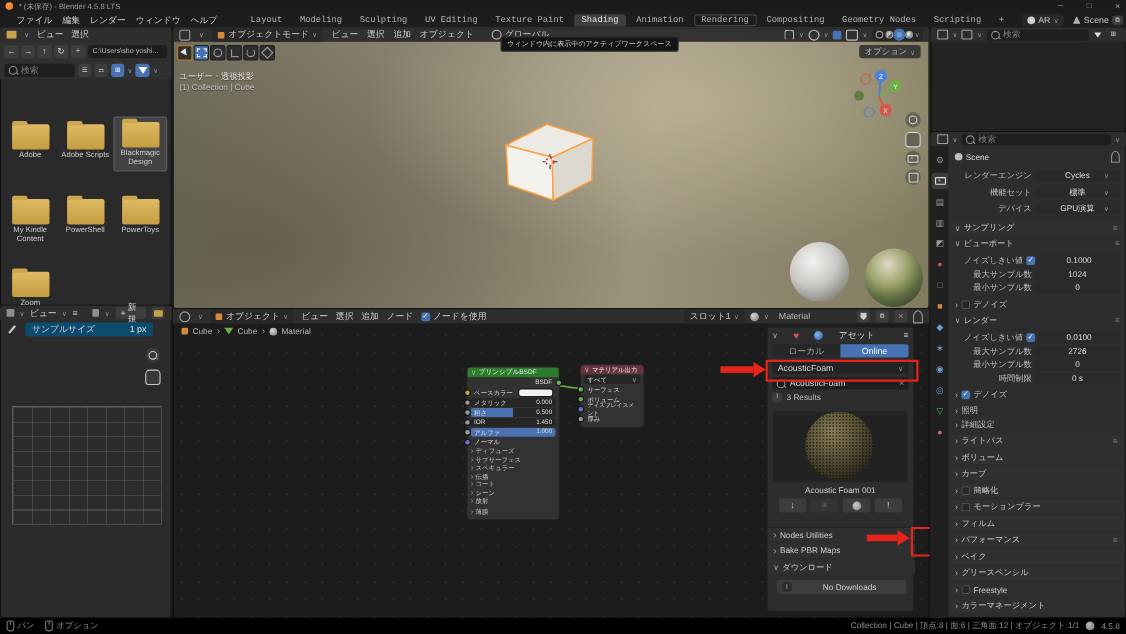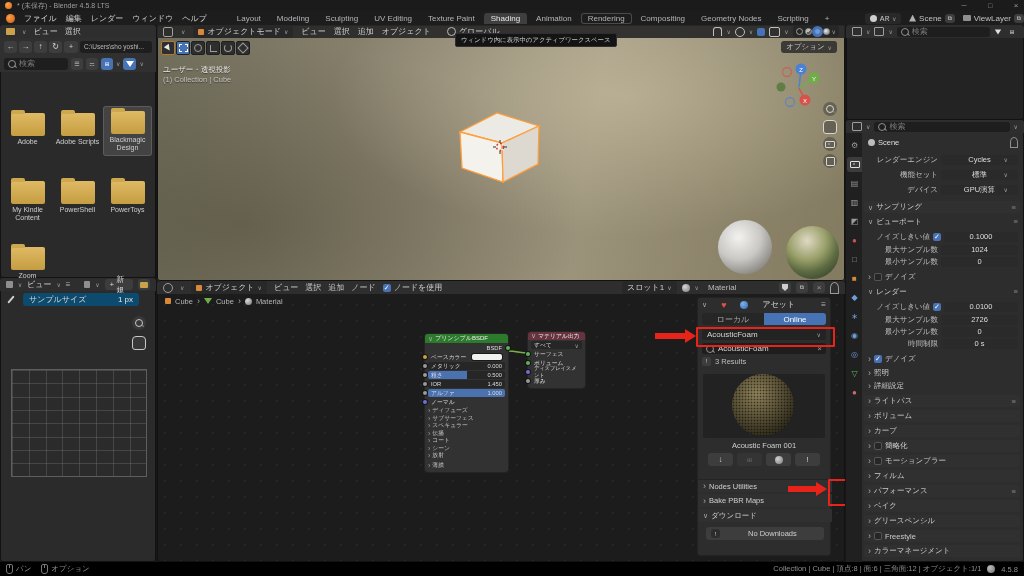--- a/index.html
+++ b/index.html
@@ -7,21 +7,21 @@
        font-family:"Liberation Sans","DejaVu Sans",sans-serif;color:#c2c2c2;font-size:8px;
        -webkit-font-smoothing:antialiased;}
   .abs{position:absolute;}
   .row{display:flex;align-items:center;}
   .ed{box-shadow:inset 0 0 0 1px #121212;border-radius:3px;}
   .hdr{background:#2e2e2e;display:flex;align-items:center;gap:7px;padding:0 6px;font-size:8px;color:#cfcfcf;}
   .mi{color:#cfcfcf;white-space:nowrap;}
   .pill{background:#282828;border-radius:3px;padding:1px 5px;white-space:nowrap;}
   .btn{background:#3d3d3d;border-radius:3px;display:flex;align-items:center;justify-content:center;color:#d5d5d5;}
   .field{background:#1e1e1e;border-radius:3px;color:#b9b9b9;display:flex;align-items:center;padding:0 4px;}
-  .ws{padding:1px 7px;border-radius:3px 3px 0 0;color:#b4b4b4;white-space:nowrap;font-size:8px;}
+  .ws{padding:1px 7px;border-radius:3px 3px 0 0;color:#b4b4b4;white-space:nowrap;font-size:8px;font-family:Liberation Mono, monospace;}
   .ws.active{background:#3f3f3f;color:#e8e8e8;}
   .chk{width:8px;height:8px;background:#4772b3;border-radius:2px;color:#fff;font-size:7px;line-height:8px;
        text-align:center;flex:0 0 auto;}
   .chk.off{background:#262626;box-shadow:inset 0 0 0 1px #555;color:transparent;}
   .chk::before{content:"✓";}
   .chk.off::before{content:"";}
   .i-chev::before{content:"∨";font-size:6px;color:#9a9a9a;}
   .i-exp::before{content:"›";font-size:9px;color:#aaa;}
   .i-col::before{content:"∨";font-size:7px;color:#aaa;}
   .i-x::before{content:"×";color:#9a9a9a;}
@@ -88,21 +88,21 @@
       <span class="ws">Texture Paint</span>
       <span class="ws active">Shading</span>
       <span class="ws">Animation</span>
       <span class="ws" style="box-shadow:inset 0 0 0 1px #4a4a4a;border-radius:3px;">Rendering</span>
       <span class="ws">Compositing</span>
       <span class="ws">Geometry Nodes</span>
       <span class="ws">Scripting</span>
       <span class="ws">+</span>
     </span>
     <span class="row" style="margin-left:auto;margin-right:6px;gap:8px;">
-      <span class="pill row" style="gap:3px;font-family:Liberation Mono, monospace;">
+      <span class="pill row" style="gap:3px;">
         <span style="width:7px;height:7px;border-radius:50%;background:#cfcfcf;"></span>
         <span>AR</span>
           <span class="i-chev"></span>
       </span>
       <span class="row" style="gap:3px;">
         <span style="width:7px;height:7px;background:#b0b0b0;clip-path:polygon(50% 0,100% 100%,0 100%);"></span>
         <span>Scene</span>
         <span class="btn" style="width:10px;height:9px;font-size:6px;">⧉</span>
       </span>
       <span class="row" style="gap:3px;">

